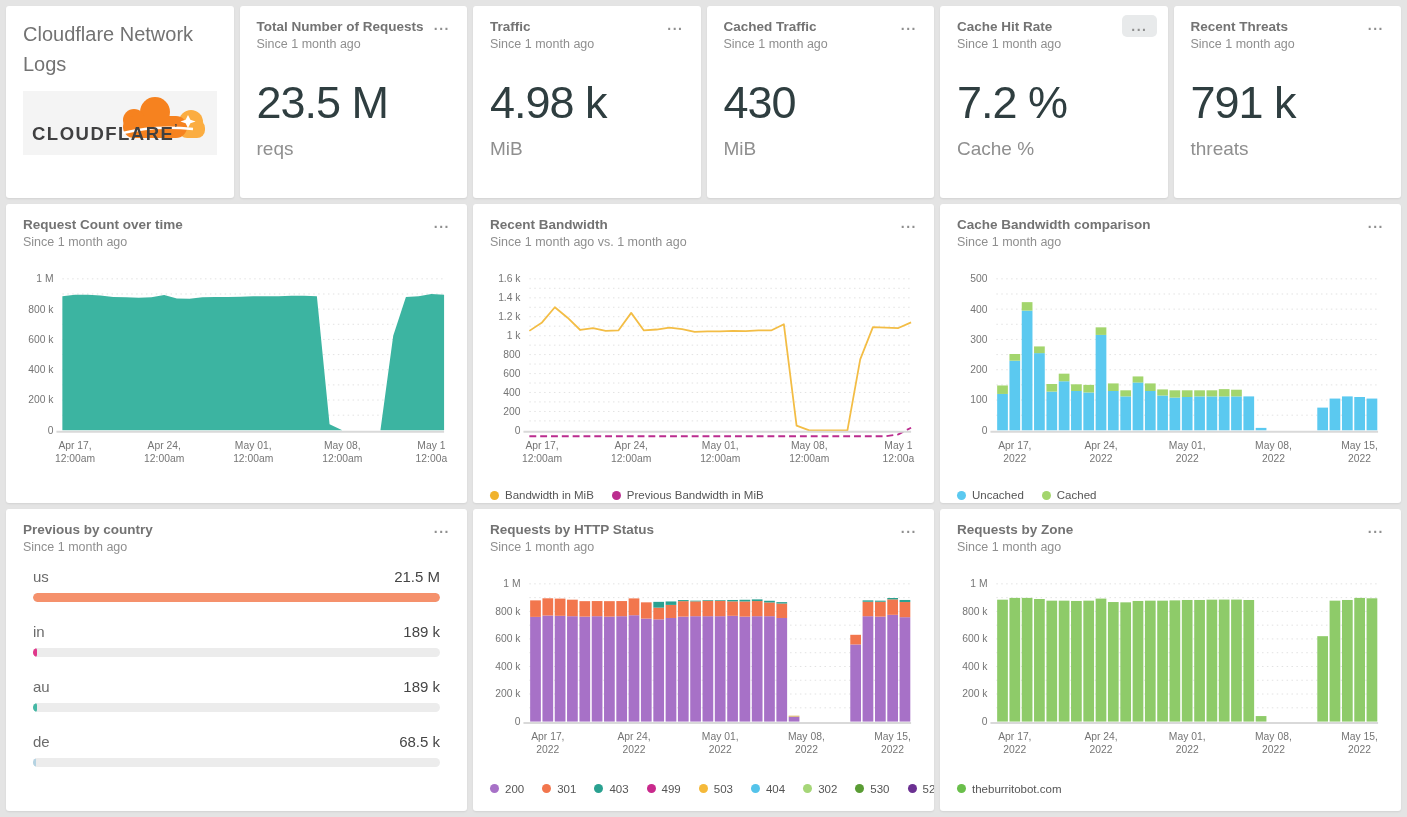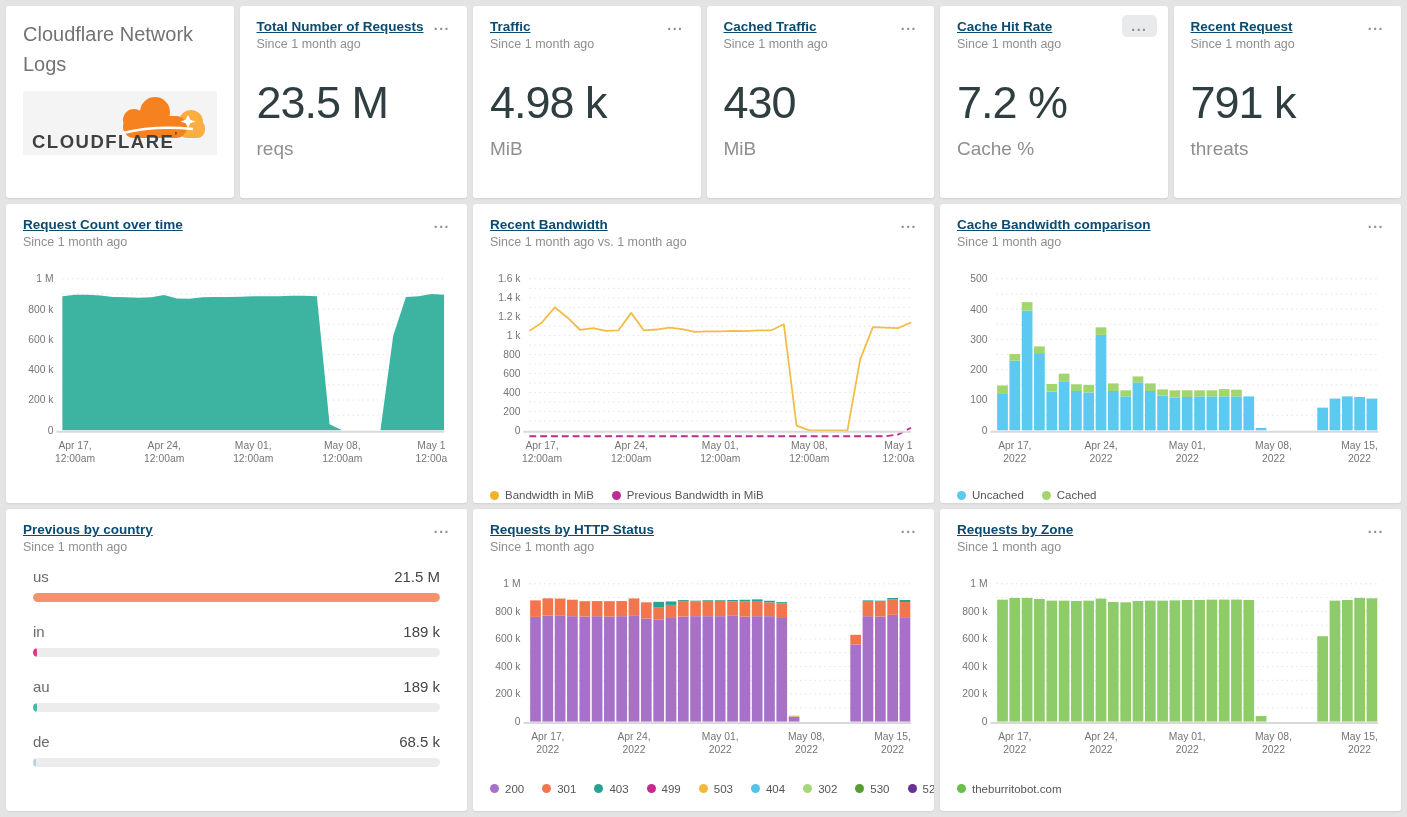--- a/index.html
+++ b/index.html
@@ -3,32 +3,32 @@
 <meta charset="utf-8">
 <style>
   html,body{margin:0;padding:0;background:#e4e4e4;font-family:"Liberation Sans",sans-serif;}
   .grid{width:1407px;height:817px;box-sizing:border-box;display:grid;
         grid-template-columns:repeat(6,1fr);grid-template-rows:192px 299px 1fr;
         gap:6px;padding:6px;}
   .card{background:#fff;border-radius:3px;box-shadow:0 1px 2px rgba(0,0,0,.08);
         padding:13px 17px;box-sizing:border-box;position:relative;overflow:hidden;}
   .span2{grid-column:span 2;}
   
-  .p-title{font-size:13.5px;font-weight:700;color:#0c4a6e;line-height:1.25;text-decoration:underline;}
+  .p-title{font-size:13.5px;font-weight:700;color:#737373;line-height:1.25;}
   .p-sub{font-size:12.5px;color:#8f8f8f;margin-top:1px;}
   .menu{position:absolute;top:8px;right:13px;color:#8f8f8f;font-weight:700;
         font-size:14px;letter-spacing:1.5px;line-height:1;cursor:pointer;padding:4px 4px;}
   .menu.hi{background:#e8eaeb;border-radius:5px;padding:4px 9px;top:9px;right:11px;}
   
   .stat-value{font-size:45px;color:#2f3e40;margin-top:26px;letter-spacing:-1px;white-space:nowrap;}
   .stat-unit{font-size:19px;color:#8f8f8f;margin-top:9px;}
   
   .hdr-title{font-size:20px;color:#737373;line-height:1.5;}
   .logo-box{margin-top:12px;background:#f4f4f4;height:64px;position:relative;}
-  .logo-text{position:absolute;left:9px;bottom:2px;font-size:18.5px;font-weight:700;
+  .logo-text{position:absolute;left:9px;bottom:10px;font-size:18.5px;font-weight:700;
              letter-spacing:1.5px;color:#404041;white-space:nowrap;}
   .logo-mark{font-size:10px;vertical-align:top;color:#404041;}
   .logo-cloud{position:absolute;right:2px;top:1px;}
   
   .chart-host{margin-top:20px;}
   .tick{font-size:10.5px;fill:#757575;}
   .legend{display:flex;gap:18px;margin-top:4px;flex-wrap:nowrap;}
   .leg-item{font-size:11.5px;color:#555;display:flex;align-items:center;gap:6px;white-space:nowrap;cursor:pointer;}
   .leg-dot{width:9px;height:9px;border-radius:50%;display:inline-block;flex:none;}
   
@@ -86,21 +86,21 @@
   </div>
   <div class="card">
     <div class="menu hi">...</div>
     <div class="p-title">Cache Hit Rate</div>
     <div class="p-sub">Since 1 month ago</div>
     <div class="stat-value">7.2 %</div>
     <div class="stat-unit">Cache %</div>
   </div>
   <div class="card">
     <div class="menu">...</div>
-    <div class="p-title">Recent Request</div>
+    <div class="p-title">Recent Threats</div>
     <div class="p-sub">Since 1 month ago</div>
     <div class="stat-value">791 k</div>
     <div class="stat-unit">threats</div>
   </div>
 
   <div class="card span2">
     <div class="menu">...</div>
     <div class="p-title">Request Count over time</div>
     <div class="p-sub">Since 1 month ago</div>
     <div class="chart-host">

